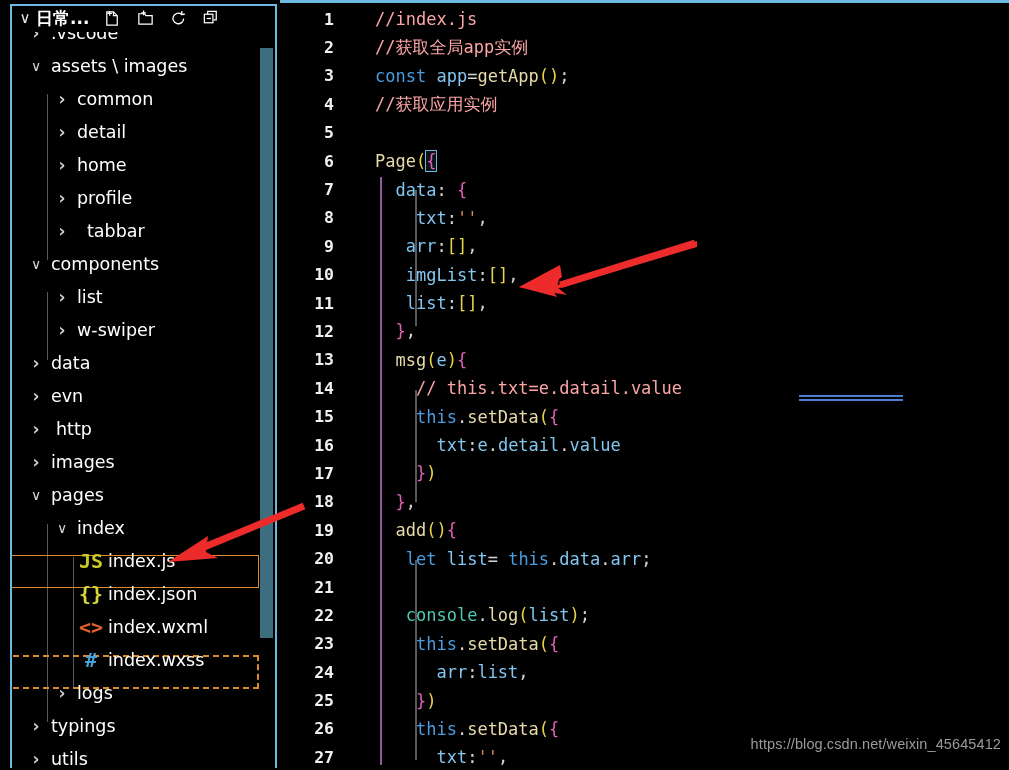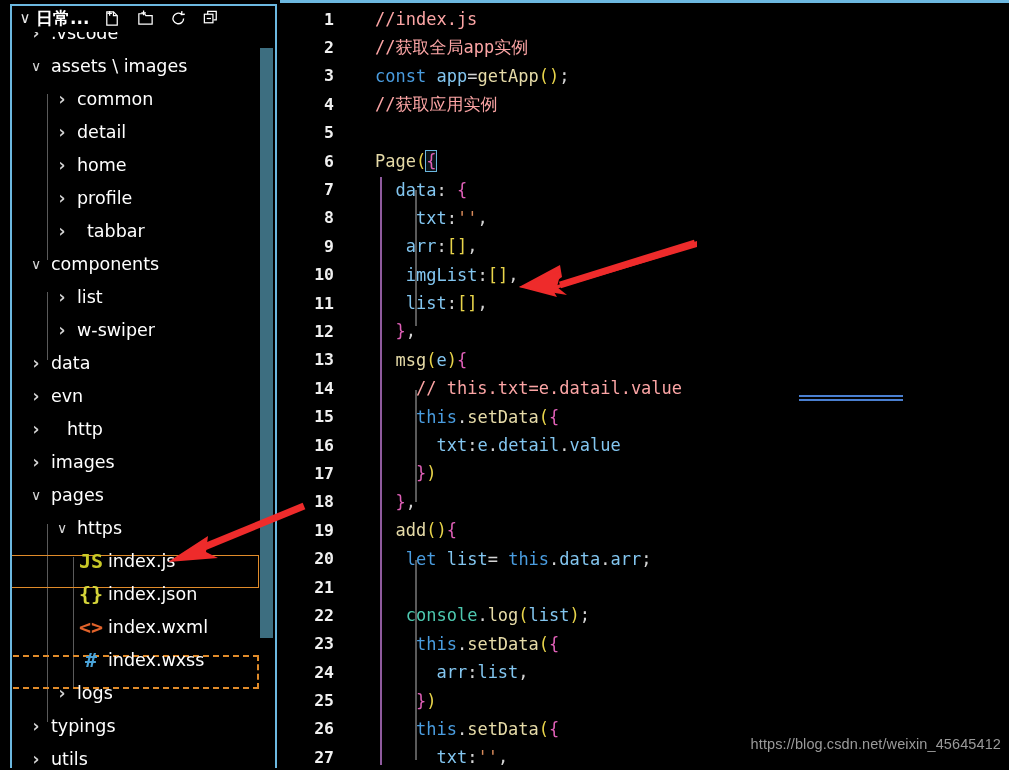--- a/index.html
+++ b/index.html
@@ -250,36 +250,36 @@
             <span class="lbl" style="margin-left: 5px;">data</span>
           </div>
           <div class="row">
             <span style="display: inline-block; width: 14px; flex: 0 0 auto;"></span>
             <span class="arrow" style="font-size: 17px; font-weight: 600;">›</span>
             <span class="lbl" style="margin-left: 5px;">evn</span>
           </div>
           <div class="row">
             <span style="display: inline-block; width: 14px; flex: 0 0 auto;"></span>
             <span class="arrow" style="font-size: 17px; font-weight: 600;">›</span>
-            <span class="lbl" style="margin-left: 21px;">http</span>
+            <span class="lbl" style="margin-left: 10px;">http</span>
           </div>
           <div class="row">
             <span style="display: inline-block; width: 14px; flex: 0 0 auto;"></span>
             <span class="arrow" style="font-size: 17px; font-weight: 600;">›</span>
             <span class="lbl" style="margin-left: 5px;">images</span>
           </div>
           <div class="row">
             <span style="display: inline-block; width: 14px; flex: 0 0 auto;"></span>
             <span class="arrow">∨</span>
             <span class="lbl" style="margin-left: 5px; text-align: center;">pages</span>
           </div>
           <div class="row">
             <span style="display: inline-block; width: 40px; flex: 0 0 auto;"></span>
             <span class="arrow">∨</span>
-            <span class="lbl" style="margin-left: 5px;">https</span>
+            <span class="lbl" style="margin-left: 5px;">index</span>
           </div>
           <div class="row">
             <span style="display: inline-block; width: 66px; flex: 0 0 auto;"></span>
             <span class="ficon" style="color: rgb(201, 201, 39);">JS</span>
             <span class="lbl" style="margin-left: 4px;">index.js</span>
           </div>
           <div class="row">
             <span style="display: inline-block; width: 66px; flex: 0 0 auto;"></span>
             <span class="ficon" style="color: rgb(214, 214, 58);">{}</span>
             <span class="lbl" style="margin-left: 4px;">index.json</span>

